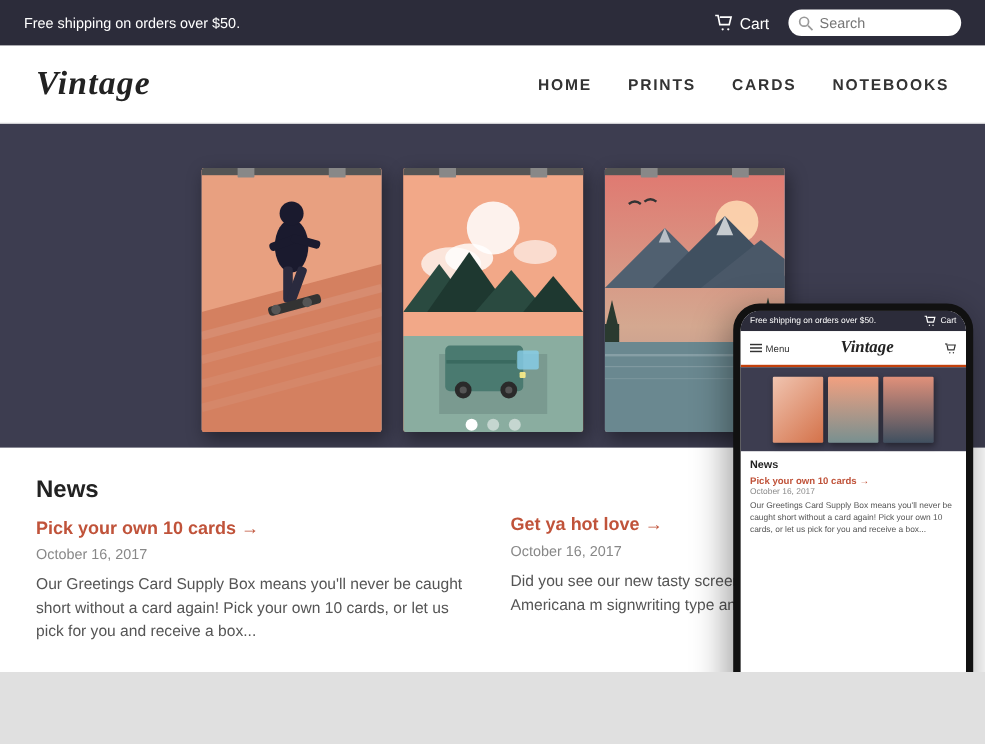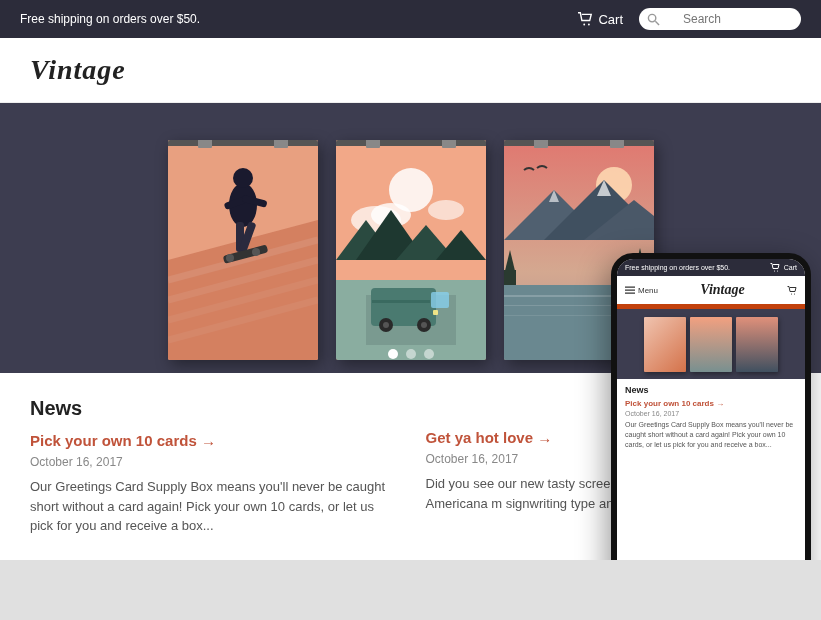--- a/index.html
+++ b/index.html
@@ -35,21 +35,21 @@
       font-size: 13px;
       cursor: pointer;
     }
     .cart-icon-svg { width: 16px; height: 14px; }
     .search-box {
       display: flex;
       align-items: center;
       background: #fff;
       border-radius: 11px;
       padding: 4px 8px;
-      gap: 23px;
+      gap: 5px;
     }
     .search-box input {
       border: none;
       outline: none;
       font-size: 12px;
       width: 110px;
       color: #666;
     }
     .search-icon-svg { width: 13px; height: 13px; color: #999; }
 
@@ -229,21 +229,21 @@
       display: flex;
       justify-content: space-between;
       align-items: center;
     }
     .mobile-nav {
       background: #fff;
       padding: 6px 8px;
       display: flex;
       justify-content: space-between;
       align-items: center;
-      border-bottom: 5px solid #c2410c;
+      border-bottom: 2px solid #c2410c;
     }
     .mobile-menu-btn {
       font-size: 8px;
       color: #333;
       display: flex;
       align-items: center;
       gap: 3px;
     }
     .mobile-logo {
       font-family: Georgia, serif;
@@ -322,20 +322,26 @@
         <circle cx="5.5" cy="5.5" r="4"></circle>
         <line x1="9" y1="9" x2="13" y2="13"></line>
       </svg>
       <input type="text" placeholder="Search" style="">
     </div>
   </div>
 </div>
 
 <div class="main-header">
   <div class="logo">Vintage</div>
+  <nav class="main-nav">
+    <span class="nav-item">HOME</span>
+    <span class="nav-item">PRINTS</span>
+    <span class="nav-item">CARDS</span>
+    <span class="nav-item">NOTEBOOKS</span>
+  </nav>
 </div>
 
 <div class="page-wrapper">
 
   <div class="hero-section">
     <div class="hero-images">
 
       <div class="poster-card poster1">
         <div class="clip clip-left"></div>
         <div class="clip clip-right"></div>

